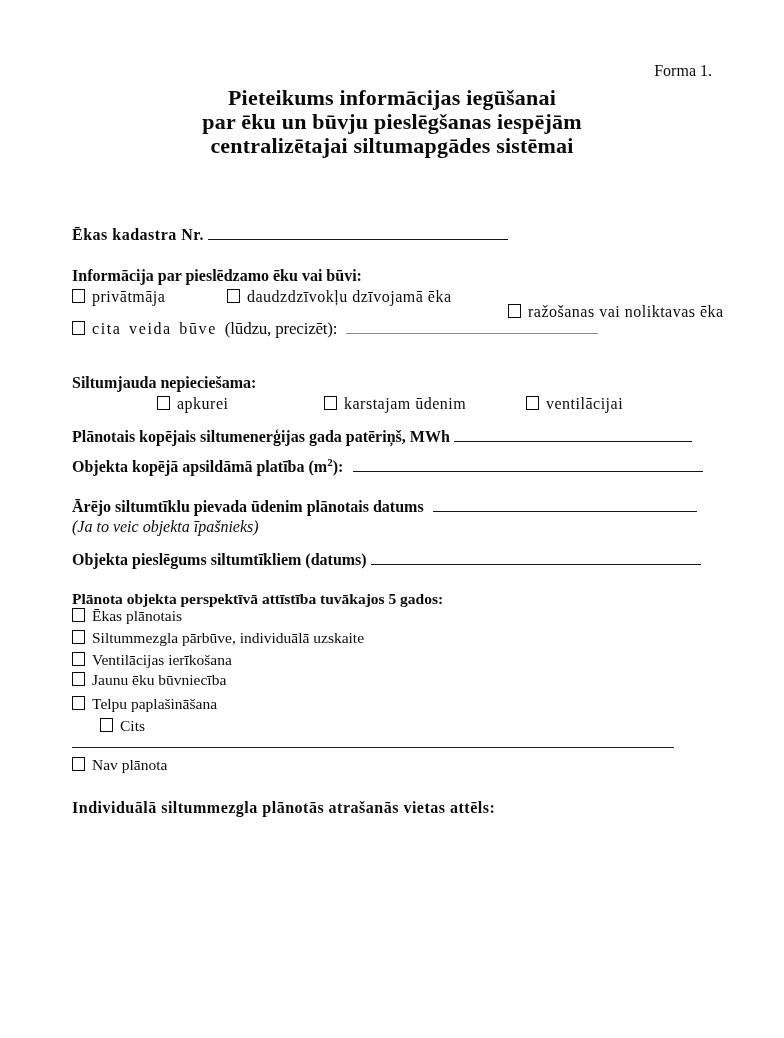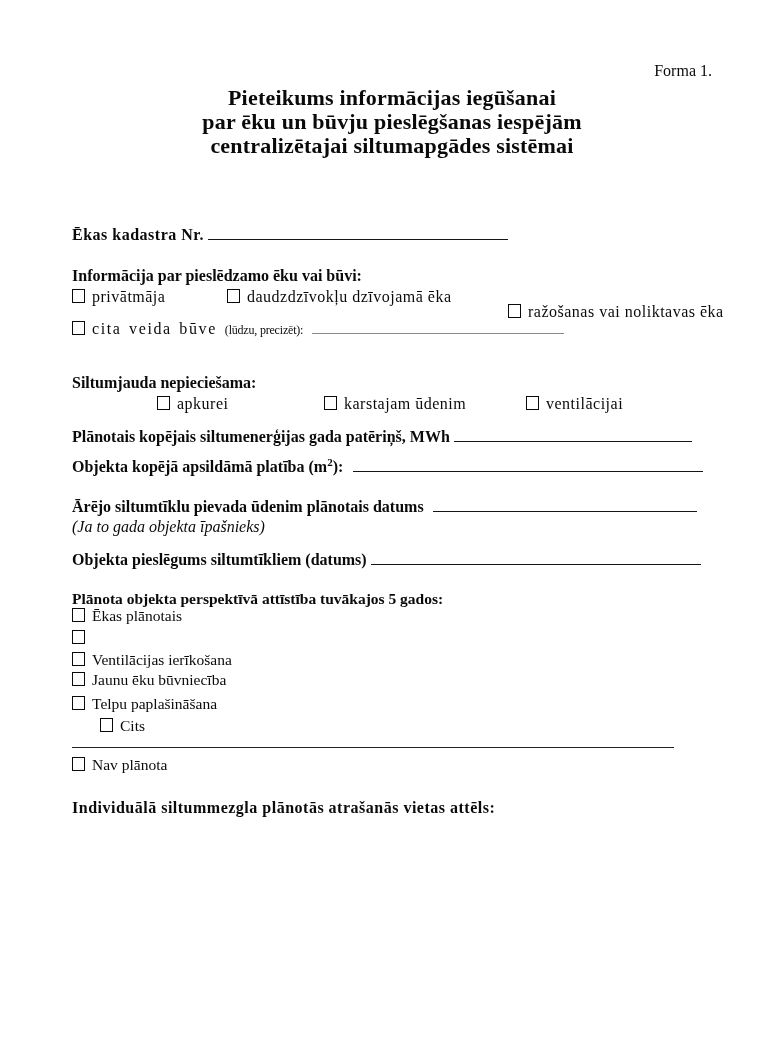--- a/index.html
+++ b/index.html
@@ -13,21 +13,21 @@
     overflow:hidden;
   }
   .abs { position:absolute; left:72px; white-space:nowrap; }
   .bold { font-weight:bold; }
   .italic { font-style:italic; }
   .center { left:0; width:784px; text-align:center; }
   .right  { left:auto; right:72px; text-align:right; }
   .title-line { font-size:22px; font-weight:bold; line-height:24px; letter-spacing:0.2px; }
   .ls  { letter-spacing:0.5px; }
   .ls2 { letter-spacing:1.6px; word-spacing:2px; }
-  .cond { font-size:12px; letter-spacing:-0.2px; }
+  .cond { font-size:17px; letter-spacing:-0.2px; }
   .small { font-size:15.5px; }
   .cb {
     display:inline-block;
     width:11px; height:12px;
     border:1.3px solid #0a0a0a;
     background:#fff;
     margin-right:7px;
     vertical-align:-1px;
   }
   .fill {
@@ -97,34 +97,34 @@
 
   <div class="abs" style="top:456px;">
     <span class="bold"><span>Objekta kopējā apsildāmā platība (m</span><sup style="font-size:11px;">2</sup><span>):</span></span>
     <span class="fill" style="width:350px; margin-left:6px;"></span>
   </div>
 
   <div class="abs" style="top:497px;">
     <span class="bold">Ārējo siltumtīklu pievada  ūdenim plānotais datums</span>
     <span class="fill" style="width:264px; margin-left:5px;"></span>
   </div>
-  <div class="abs italic" style="top:518px;">(Ja to gada objekta īpašnieks)</div>
+  <div class="abs italic" style="top:518px;">(Ja to veic objekta īpašnieks)</div>
 
   <div class="abs" style="top:550px;">
     <span class="bold">Objekta pieslēgums siltumtīkliem (datums)</span>
     <span class="fill" style="width:330px;"></span>
   </div>
 
   <div class="abs bold small" style="top:590px;">Plānota objekta perspektīvā attīstība tuvākajos 5 gados:</div>
 
   <div class="abs small" style="top:607px;">
     <span class="cb"></span><span>Ēkas plānotais</span>
   </div>
   <div class="abs small" style="top:629px;">
-    <span class="cb"></span>
+    <span class="cb"></span><span>Siltummezgla pārbūve, individuālā uzskaite</span>
   </div>
   <div class="abs small" style="top:651px;">
     <span class="cb"></span><span>Ventilācijas ierīkošana</span>
   </div>
   <div class="abs small" style="top:634px;margin-top:37px;">
     <span class="cb"></span><span>Jaunu ēku būvniecība</span>
   </div>
   <div class="abs small" style="top:695px;">
     <span class="cb"></span><span>Telpu paplašināšana</span>
   </div>

